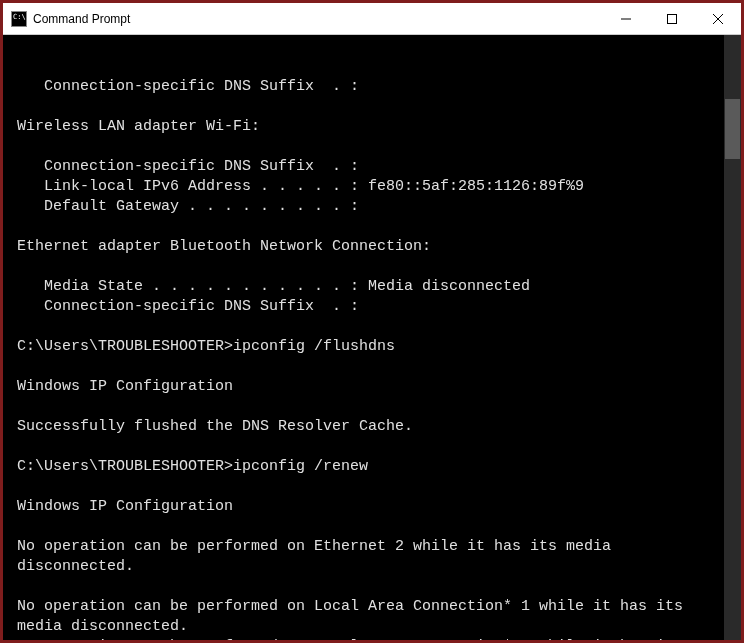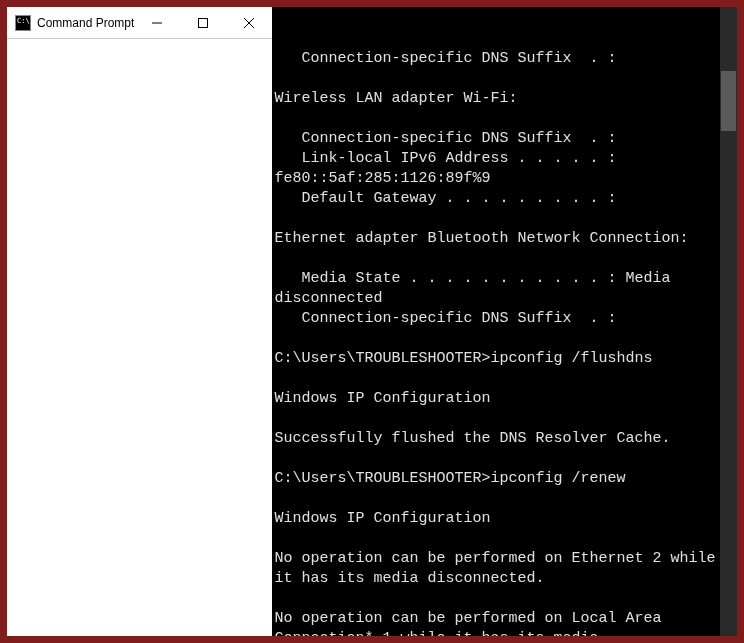--- a/index.html
+++ b/index.html
@@ -12,22 +12,22 @@
       height: 643px;
       background: #ffffff;
       font-family: 'Segoe UI', Tahoma, sans-serif;
       overflow: hidden;
       position: relative;
     }
     .window {
       width: 100%;
       height: 100%;
       display: flex;
-      flex-direction: row;
-      border: 7px solid #7f1d1d;
+      flex-direction: column;
+      border: 3px solid #7f1d1d;
     }
     .titlebar {
       height: 32px;
       background: #ffffff;
       display: flex;
       align-items: center;
       border-bottom: 1px solid #ccc;
       flex-shrink: 0;
     }
     .titlebar-icon {
@@ -71,21 +71,21 @@
       width: 10px;
       height: 10px;
     }
     .terminal {
       flex: 1;
       background: #000000;
       color: #e0e0e0;
       font-family: Consolas, 'Courier New', monospace;
       font-size: 15px;
       line-height: 20px;
-      padding: 2px 2px 2px 2px;
+      padding: 2px 2px 2px 14px;
       overflow: hidden;
       position: relative;
       white-space: pre-wrap;
       word-wrap: break-word;
     }
     .terminal-inner {
       width: calc(100% - 18px);
     }
     .scrollbar-track {
       position: absolute;

